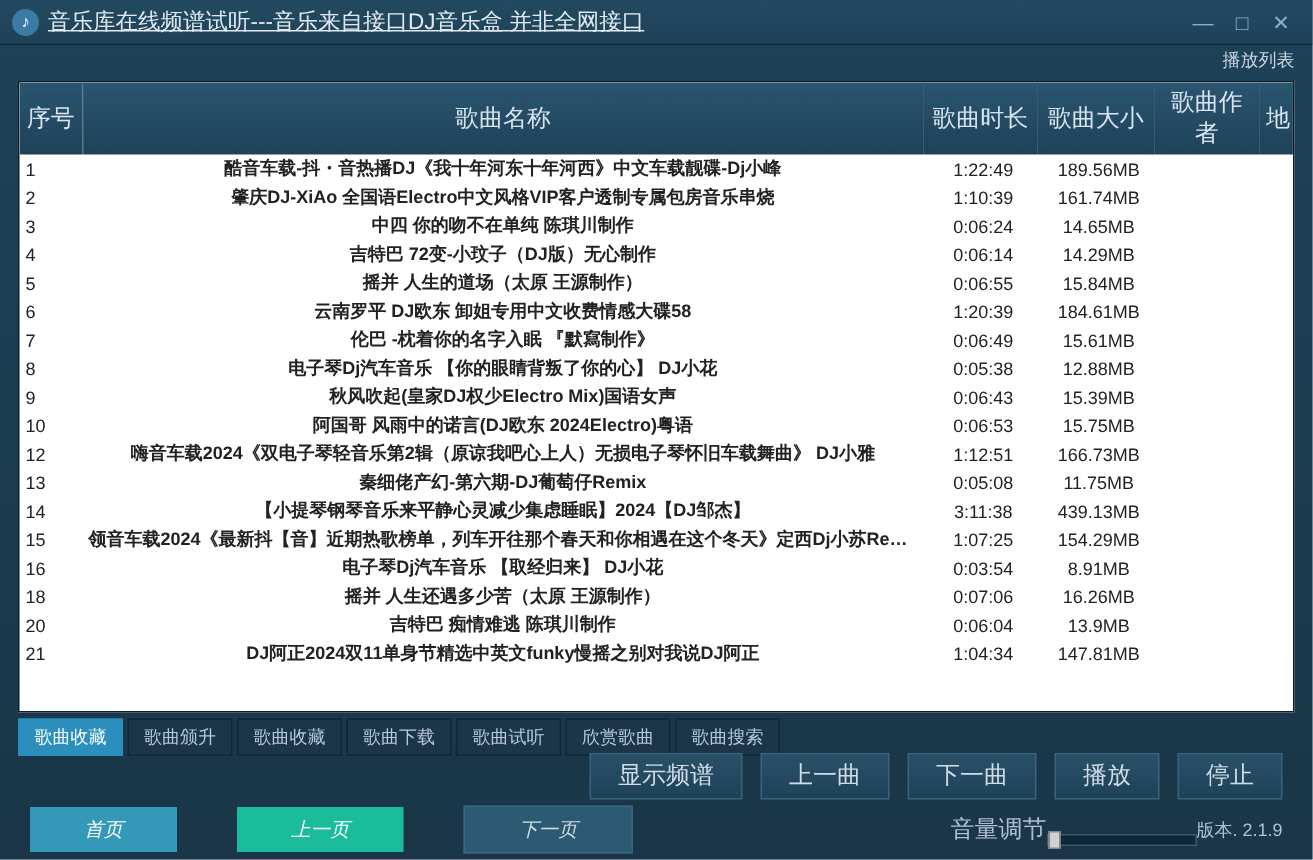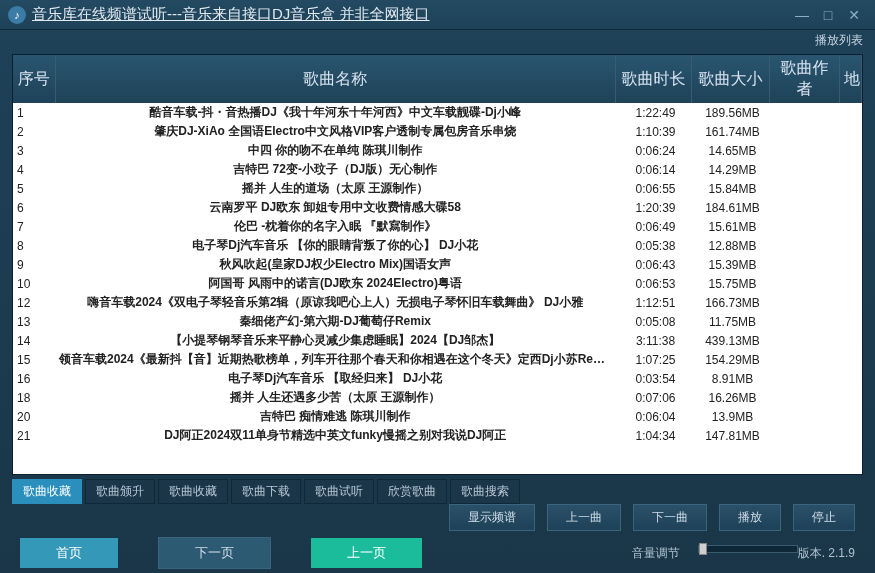--- a/index.html
+++ b/index.html
@@ -54,36 +54,36 @@
 .tab {
   padding: 3px 10px; font-size: 12px; color: #b8c8d8;
   background: #1a3648; border: 1px solid #0f2838; cursor: pointer;
 }
 .tab.active { background: #2a8fbd; color: #fff; border-color: #2a8fbd; }
 .play-row {
   height: 32px; display: flex; align-items: center; justify-content: flex-end;
   padding: 4px 20px; gap: 12px;
 }
 .pbtn {
-  padding: 4px 18px; font-size: 12px; color: #d0dce8;
+  padding: 4px 18px; font-size: 16px; color: #d0dce8;
   background: linear-gradient(to bottom, #2a5068, #1e4258);
   border: 1px solid #3a6580; cursor: pointer;
 }
 .page-row {
   height: 40px; display: flex; align-items: center; padding: 4px 20px;
 }
 .pgbtn {
   padding: 6px 36px; font-size: 13px; margin-right: 40px;
-  border: none; cursor: pointer;
+  border: none; cursor: pointer; font-style: italic;
 }
 .pgbtn.home { background: #3498b8; color: #fff; }
 .pgbtn.prev { background: #1abc9c; color: #fff; }
 .pgbtn.next { background: #2c5a72; color: #d0dce8; border: 1px solid #3a6580; }
 .page-spacer { flex: 1; }
-.volume-wrap { display: flex; align-items: flex-start; gap: 18px; color: #b0c0d0; font-size: 12px; }
+.volume-wrap { display: flex; align-items: flex-end; gap: 0; color: #b0c0d0; font-size: 16px; }
 .vol-track { width: 100px; height: 8px; background: #0f2838; border: 1px solid #3a5a70; position: relative; }
 .vol-thumb { position: absolute; left: 0; top: -3px; width: 8px; height: 12px; background: #d0d0d0; border: 1px solid #888; }
 .version { color: #b0c0d0; font-size: 12px; }
 </style>
 </head>
 <body>
 
 <div class="window">
   <div class="titlebar">
     <div class="titlebar-icon">♪</div>
@@ -279,22 +279,22 @@
   <div class="play-row">
     <button class="pbtn">显示频谱</button>
     <button class="pbtn">上一曲</button>
     <button class="pbtn">下一曲</button>
     <button class="pbtn">播放</button>
     <button class="pbtn">停止</button>
   </div>
 
   <div class="page-row">
     <button class="pgbtn home">首页</button>
+    <button class="pgbtn prev">上一页</button>
     <button class="pgbtn next">下一页</button>
-    <button class="pgbtn prev">上一页</button>
     <div class="page-spacer"></div>
     <div class="volume-wrap">
       <span>音量调节</span>
       <div class="vol-track">
         <div class="vol-thumb"></div>
       </div>
     </div>
     <div class="version">版本. 2.1.9</div>
   </div>
 </div>

